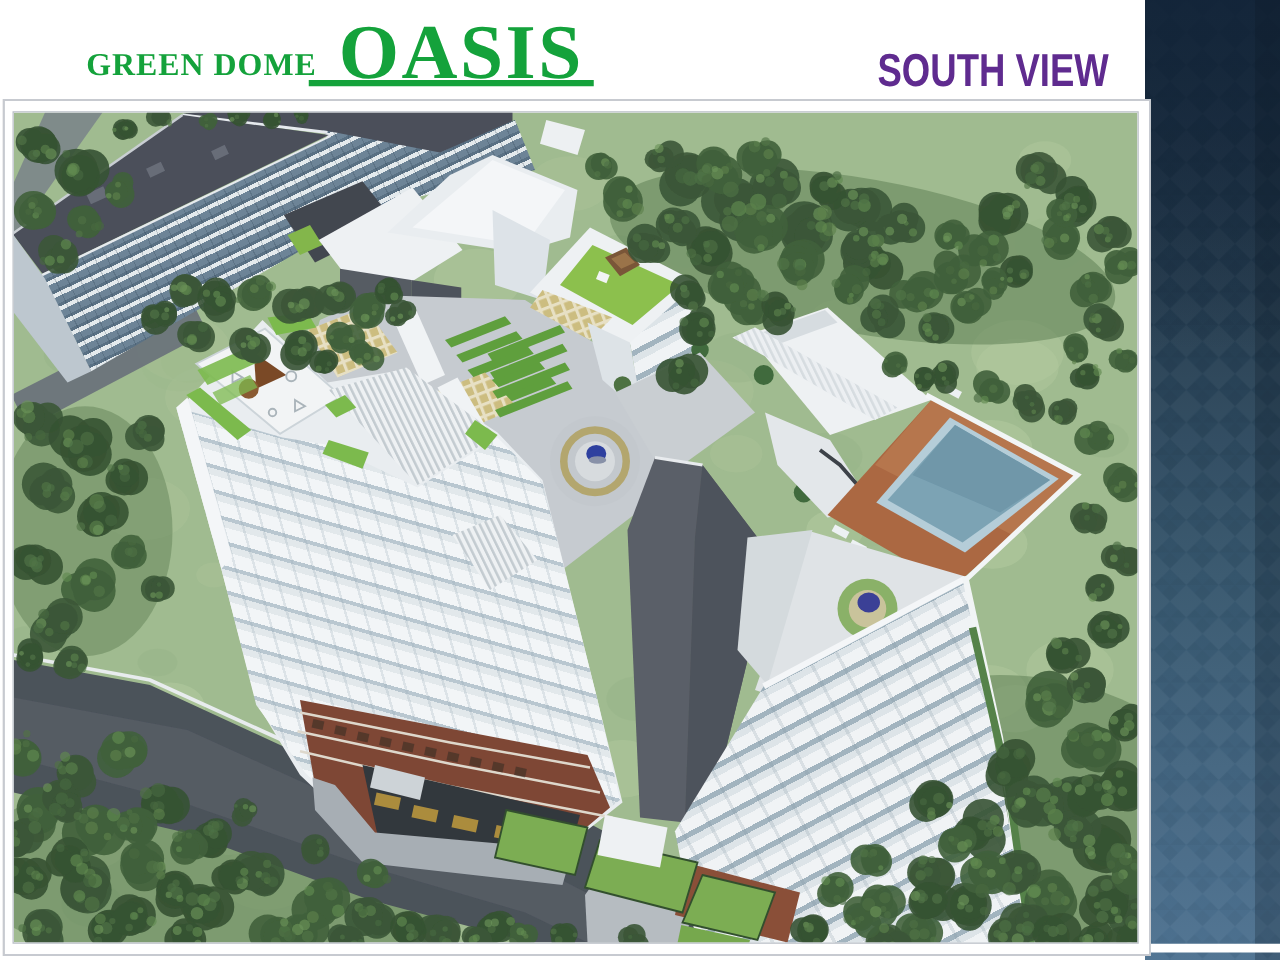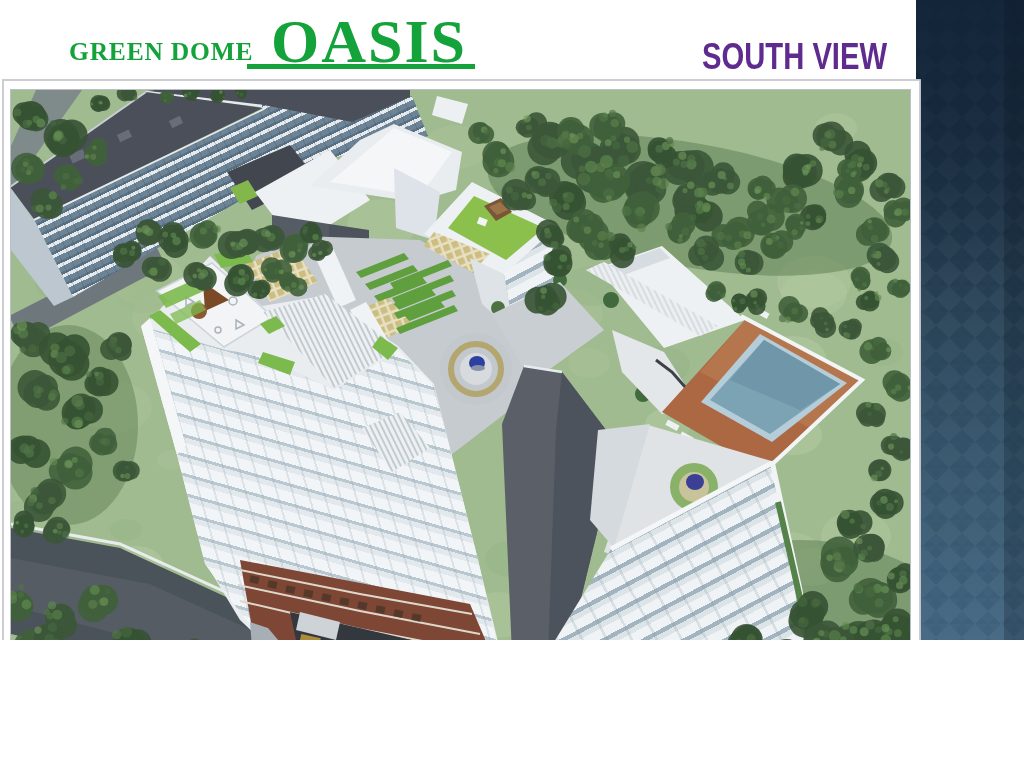--- a/index.html
+++ b/index.html
@@ -1,15 +1,15 @@
 <!DOCTYPE html>
 <html><head><meta charset="utf-8">
 <style>
 html,body{margin:0;padding:0;background:#fff;}
-#page{position:relative;width:1024px;height:640px;overflow:hidden;background:#ffffff;font-family:"Liberation Sans",sans-serif;}
+#page{position:relative;width:1024px;height:768px;overflow:hidden;background:#ffffff;font-family:"Liberation Sans",sans-serif;}
 svg{display:block;}
 </style></head><body>
 <div id="page">
 <svg width="1024" height="768" viewBox="0 0 1024 768">
 <defs>
 <linearGradient id="stripgrad" x1="0" y1="0" x2="0" y2="1">
 <stop offset="0" stop-color="#132433"></stop>
           <stop offset="0.3" stop-color="#22394c"></stop>
           <stop offset="0.6" stop-color="#35556c"></stop>
           <stop offset="1" stop-color="#4d7190"></stop>

